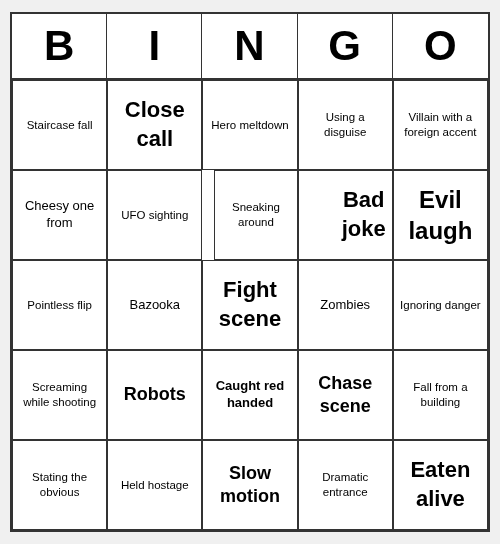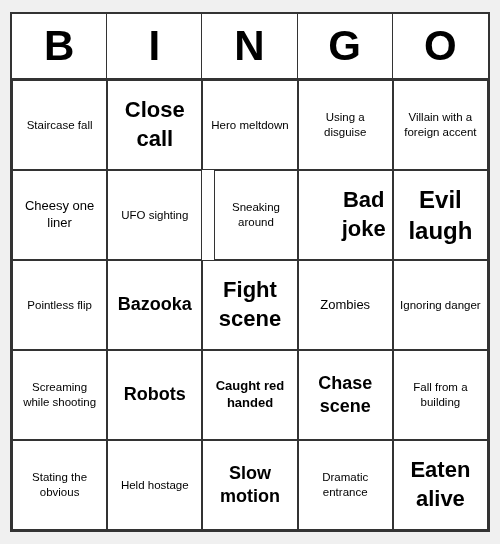--- a/index.html
+++ b/index.html
@@ -58,27 +58,27 @@
     <div class="bingo-letter">N</div>
     <div class="bingo-letter">G</div>
     <div class="bingo-letter">O</div>
   </div>
   <div class="bingo-grid">
   <div class="bingo-cell" style="font-size: 11.5px;">Staircase fall</div>
       <div class="bingo-cell" style="font-size: 22px; font-weight: bold;">Close call</div>
       <div class="bingo-cell" style="font-size: 11.5px;">Hero meltdown</div>
       <div class="bingo-cell" style="font-size: 11.5px;">Using a disguise</div>
       <div class="bingo-cell" style="font-size: 11.5px;">Villain with a foreign accent</div>
-      <div class="bingo-cell" style="font-size: 13px;">Cheesy one liner</div>
+      <div class="bingo-cell" style="font-size: 13px;">Cheesy one from</div>
       <div class="bingo-cell" style="font-size: 11.5px;">UFO sighting</div>
       <div class="bingo-cell" style="font-size: 11.5px; margin-left: 12px;">Sneaking around</div>
       <div class="bingo-cell" style="font-size: 22px; font-weight: bold; padding-left: 43px;">Bad joke</div>
       <div class="bingo-cell" style="font-size: 24px; font-weight: bold;">Evil laugh</div>
       <div class="bingo-cell" style="font-size: 11.5px;">Pointless flip</div>
-      <div class="bingo-cell" style="font-size: 18px; font-weight: bold;">Bazooka</div>
+      <div class="bingo-cell" style="font-size: 13px;">Bazooka</div>
       <div class="bingo-cell" style="font-size: 22px; font-weight: bold;">Fight scene</div>
       <div class="bingo-cell" style="font-size: 13px; text-align: center;">Zombies</div>
       <div class="bingo-cell" style="font-size: 11.5px;">Ignoring danger</div>
       <div class="bingo-cell" style="font-size: 11.5px;">Screaming while shooting</div>
       <div class="bingo-cell" style="font-size: 18px; font-weight: bold;">Robots</div>
       <div class="bingo-cell" style="font-size: 13px; font-weight: bold;">Caught red handed</div>
       <div class="bingo-cell" style="font-size: 18px; font-weight: bold;">Chase scene</div>
       <div class="bingo-cell" style="font-size: 11.5px;">Fall from a building</div>
       <div class="bingo-cell" style="font-size: 11.5px;">Stating the obvious</div>
       <div class="bingo-cell" style="font-size: 11.5px;">Held hostage</div>

